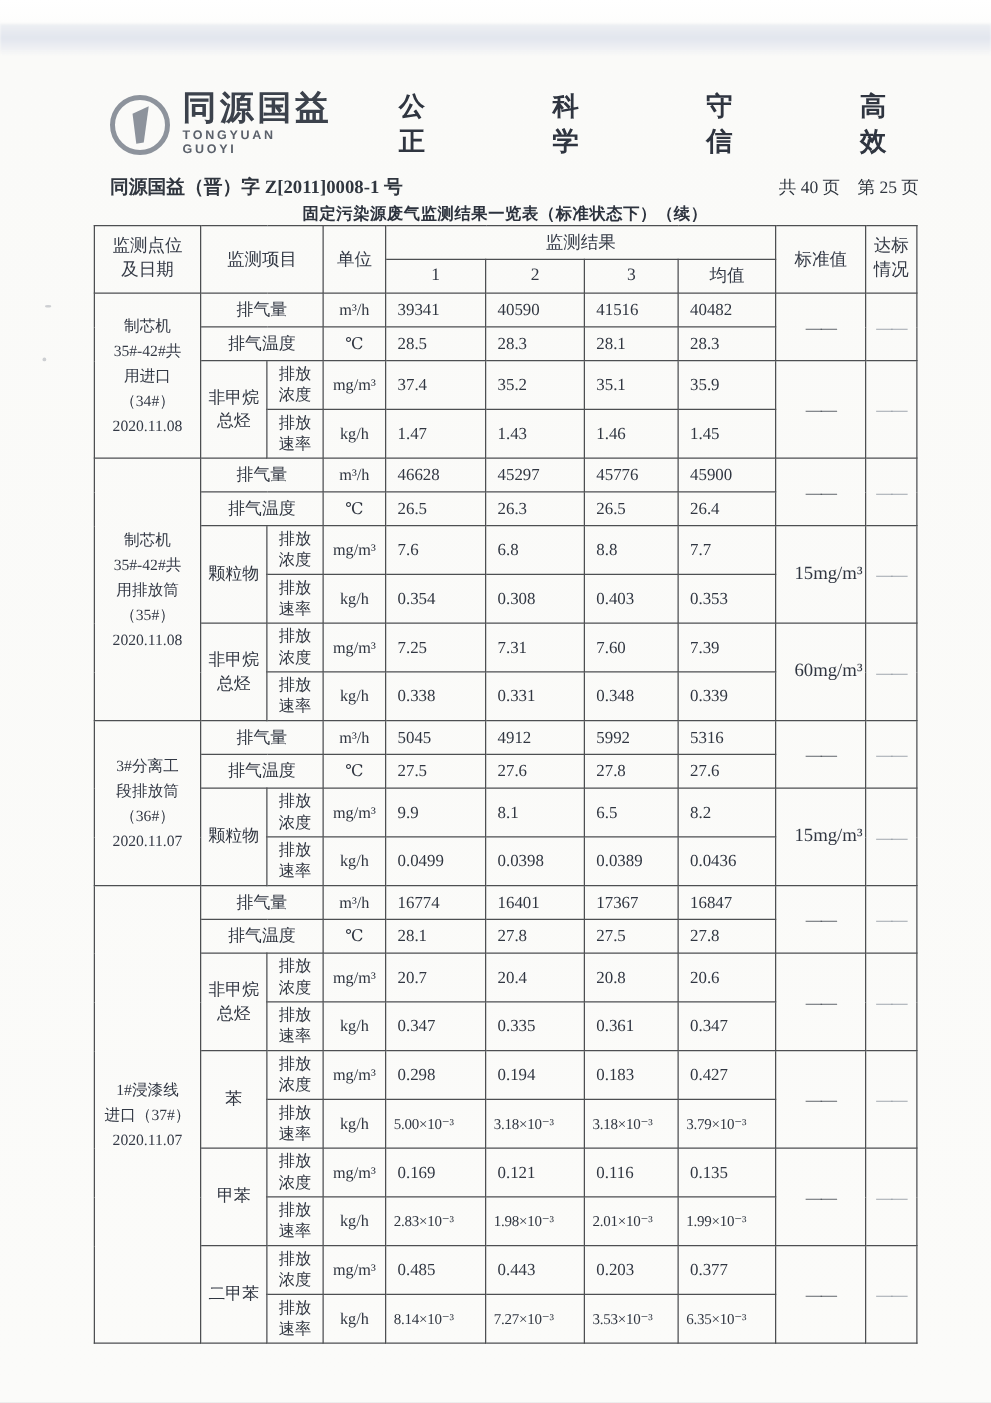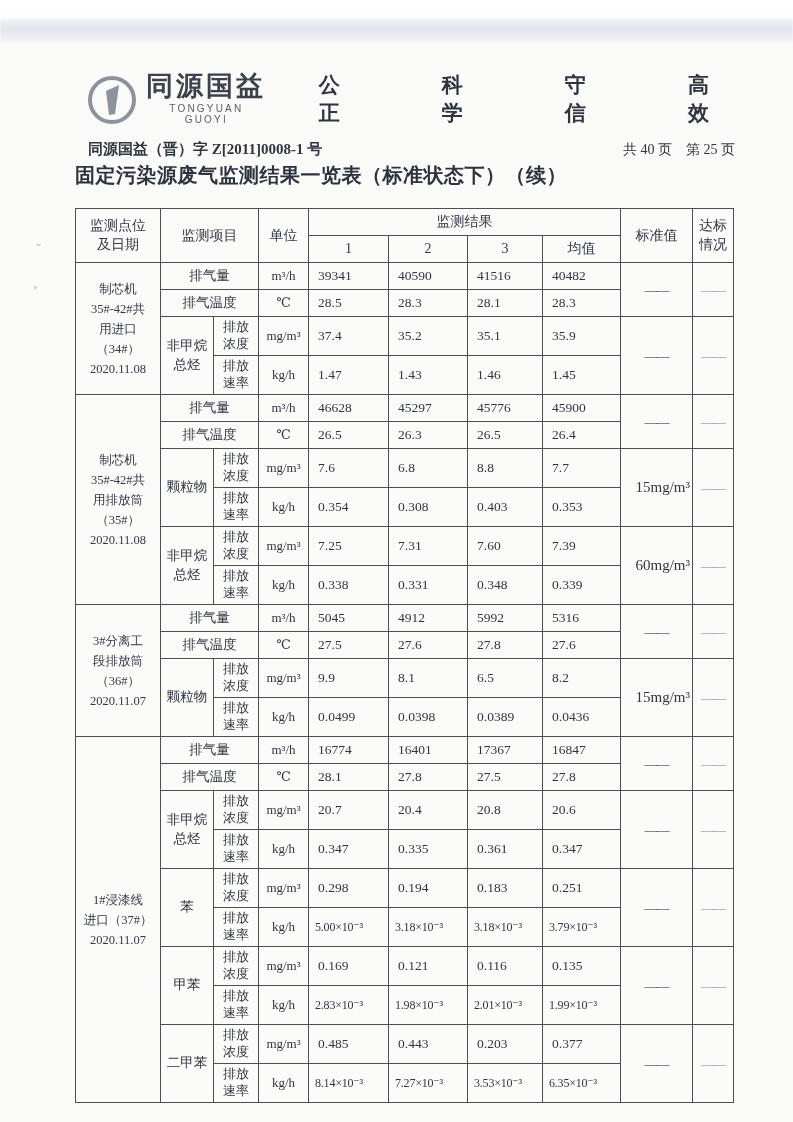--- a/index.html
+++ b/index.html
@@ -16,30 +16,30 @@
   }
   .speck { position:absolute; background:#b9bcc2; border-radius:50%; opacity:.7; }
   .s1 { left:36px; top:244px; width:5px; height:2px; }
   .s2 { left:34px; top:286px; width:3px; height:3px; }
 
   .brand-row { display:flex; align-items:center; margin:68px 60px 0 85px; height:62px; }
   .logo { display:flex; align-items:center; }
   .logo-mark { flex:0 0 auto; }
   .logo-text { margin-left:7px; }
   .logo-cn { font-size:27px; font-weight:bold; letter-spacing:3px; color:#3c424c; line-height:1; font-family:"Liberation Sans",sans-serif; }
-  .logo-en { font-size:10px; letter-spacing:2.2px; color:#5b616b; margin-top:3px; font-family:"Liberation Sans",sans-serif; font-weight:normal;text-align:center; }
+  .logo-en { font-size:10px; letter-spacing:2.2px; color:#5b616b; margin-top:3px; font-family:"Liberation Sans",sans-serif; font-weight:bold; }
   .slogans { display:flex; gap:78px; margin-left:52px; font-size:21px; font-weight:bold; color:#2f3540; letter-spacing:2px; }
 
   .doc-row { display:flex; justify-content:space-between; align-items:baseline; margin:10px 58px 0 88px;gap:36px; }
   .doc-no { font-size:15px; font-weight:bold; color:#30363f; }
   .page-no { font-size:14px; color:#30363f; }
 
   .title {
-    width:658px; margin:3px 0 19px 75px; 
-    font-size:20px; font-weight:600; color:#2d333e; letter-spacing:.5px;
+    width:658px; margin:3px 0 0 75px; text-align:center;
+    font-size:13px; font-weight:600; color:#2d333e; letter-spacing:.5px;
   }
 
   table.results { border-collapse:collapse; table-layout:fixed; width:658px; margin-left:75px;border-radius:18px; }
   .results th, .results td { border:1px solid #4d4f52; padding:0 2px; vertical-align:middle; text-align:center; }
   .results th { font-weight:normal; font-size:14px; height:26px; color:#333945; }
   .results td { font-size:13.5px; color:#303641; }
   tr.r-s { height:27px; }
   tr.r-d { height:39px; }
   .pre { white-space:pre-line; line-height:1.35; }
   td.loc { white-space:pre-line; font-size:12.5px; line-height:1.6; color:#333945; }
@@ -317,21 +317,21 @@
           <td class="val">0.347</td>
         </tr>
         <tr class="r-d">
           <td rowspan="2" class="pol">苯</td>
           <td class="sub">排放
 浓度</td>
           <td class="unit">mg/m³</td>
           <td class="val">0.298</td>
           <td class="val">0.194</td>
           <td class="val">0.183</td>
-          <td class="val">0.251</td>
+          <td class="val">0.427</td>
           <td rowspan="2" class="dash">——</td>
           <td rowspan="2" class="cdash">——</td>
         </tr>
         <tr class="r-d">
           <td class="sub">排放
 速率</td>
           <td class="unit">kg/h</td>
           <td class="val sci">5.00×10⁻³</td>
           <td class="val sci">3.18×10⁻³</td>
           <td class="val sci">3.18×10⁻³</td>

